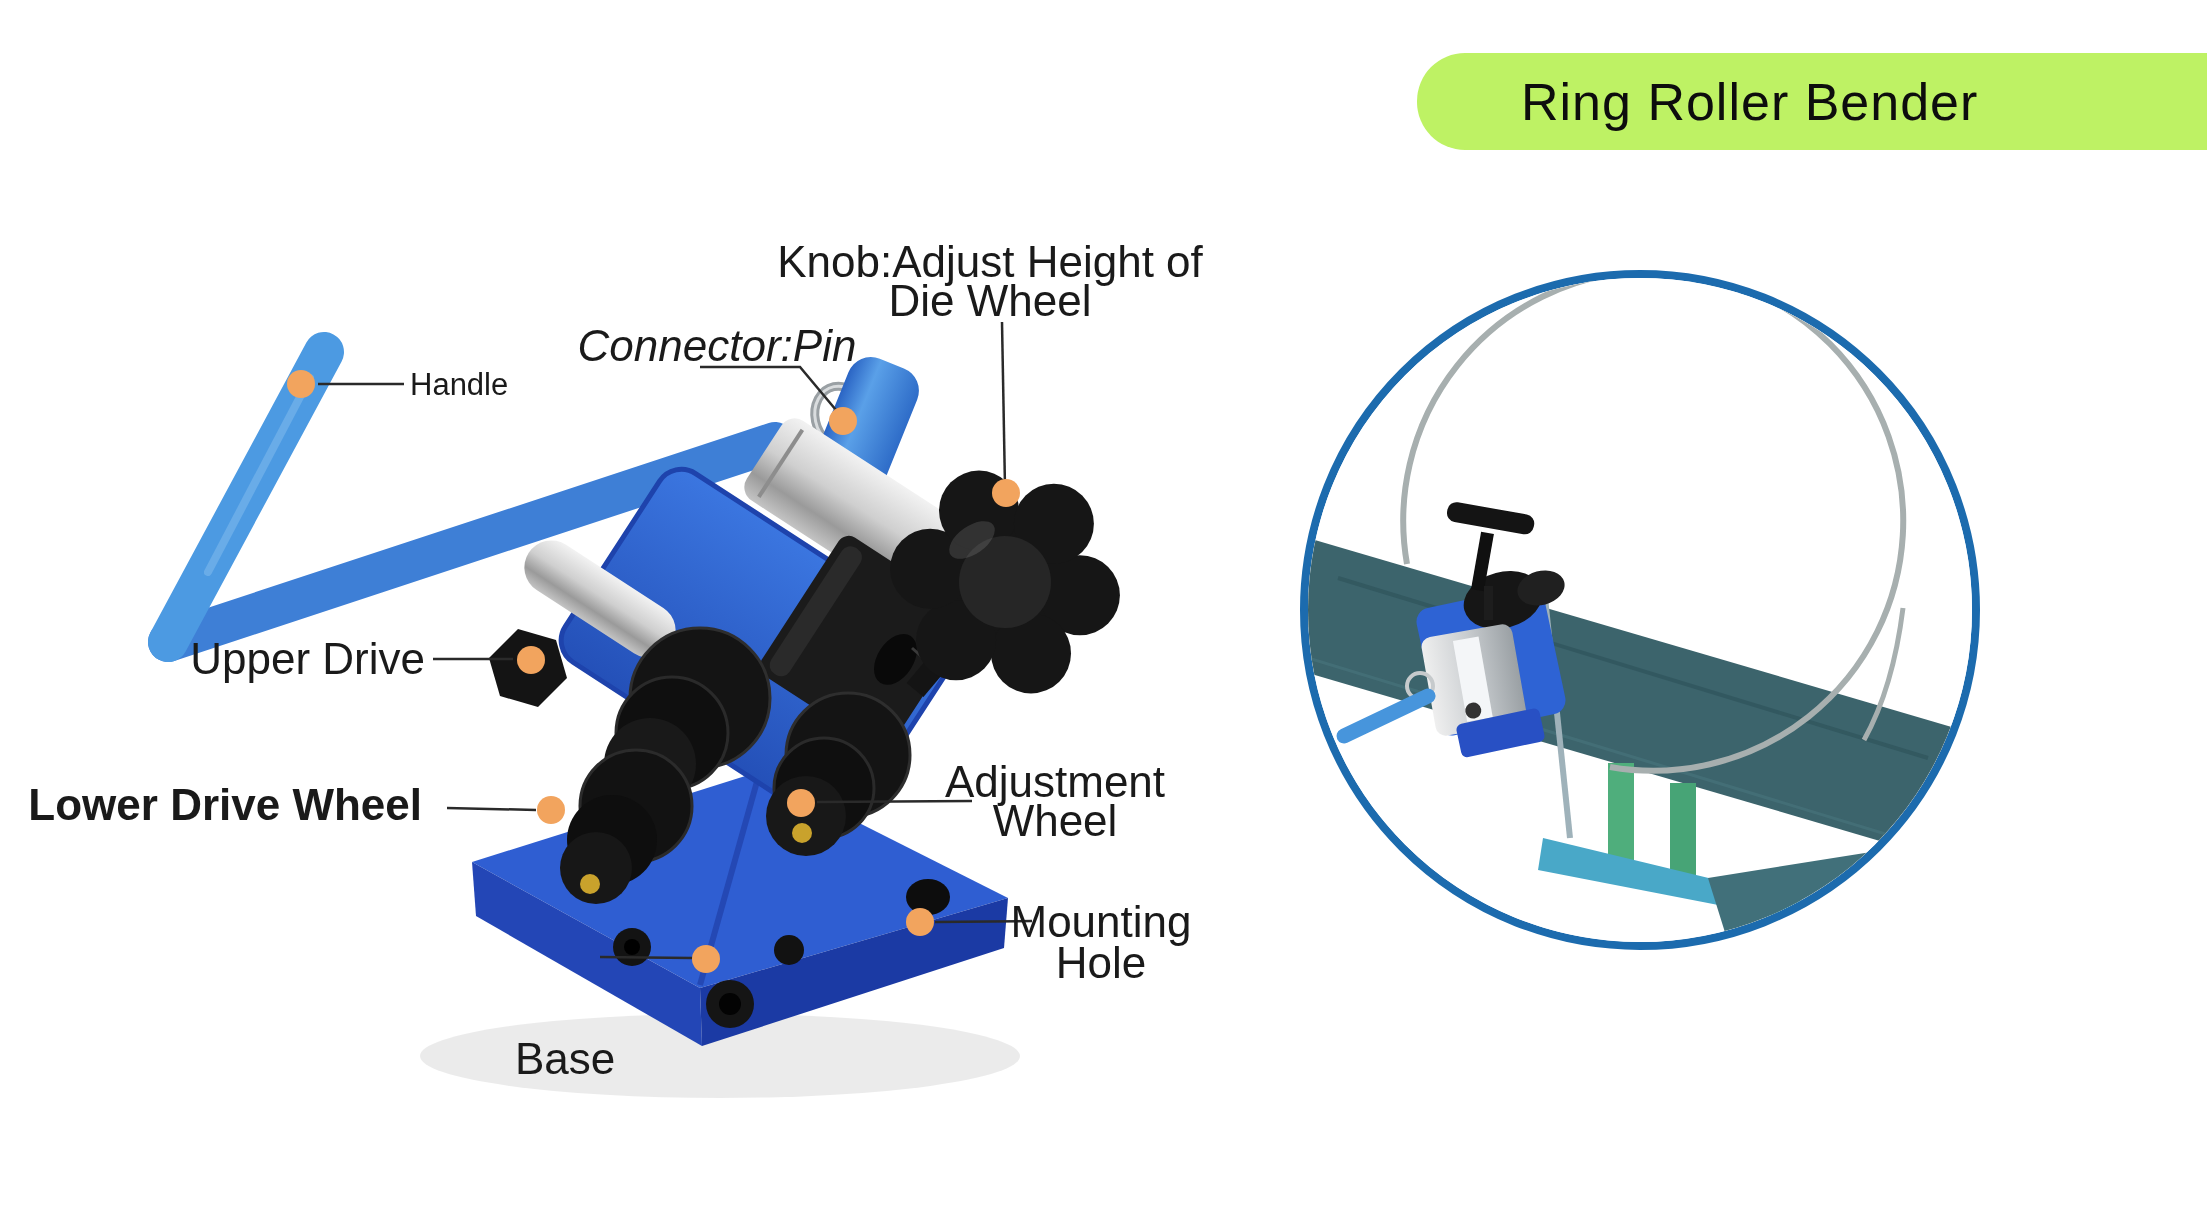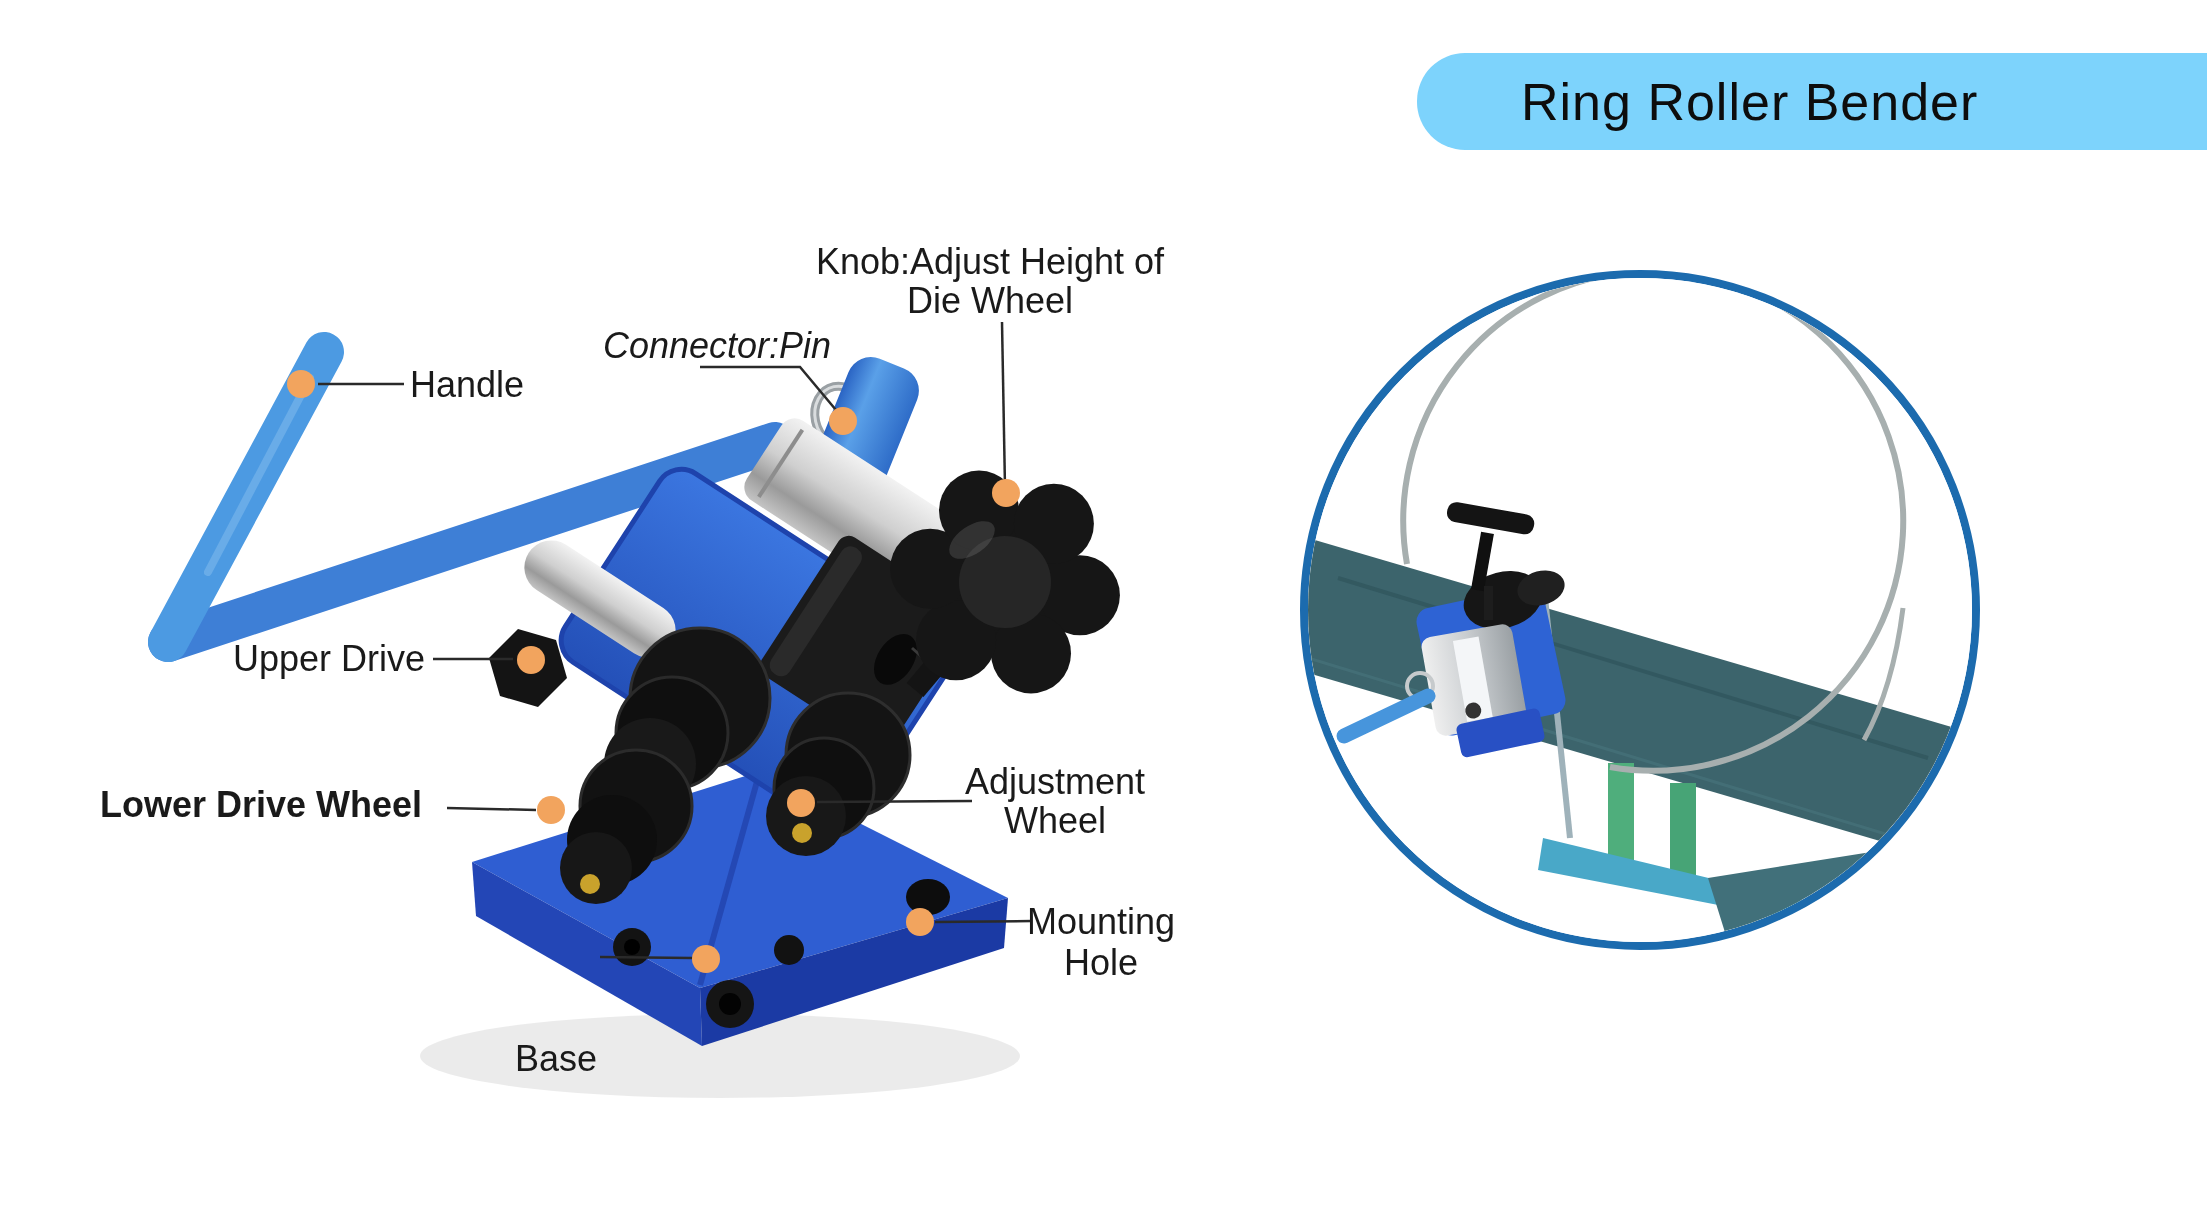--- a/index.html
+++ b/index.html
@@ -1,27 +1,27 @@
 <!DOCTYPE html>
 <html><head>
 <meta charset="utf-8">
 <style>
   html,body{margin:0;padding:0;background:#ffffff;}
   #stage{
     position:relative;width:2207px;height:1216px;background:#ffffff;
     font-family:"Liberation Sans", sans-serif;overflow:hidden;
   }
   .label{
-    position:absolute;color:#1a1a1a;font-size:36px;line-height:39px;white-space:nowrap;
+    position:absolute;color:#1a1a1a;font-size:44px;line-height:39px;white-space:nowrap;
   }
   .label.center{transform:translateX(-50%);text-align:center;}
   .label.right{text-align:right;}
   #title-pill{
     position:absolute;left:1417px;top:53px;width:790px;height:97px;
-    background:#7dd3fc;border-radius:48px 0 0 48px;
+    background:#bef264;border-radius:48px 0 0 48px;
     display:flex;align-items:center;padding-left:104px;box-sizing:border-box;
   }
   #title-pill .title-text{font-size:52px;color:#0d0d0d;letter-spacing:1px;}
   #photo-circle{
     position:absolute;left:1300px;top:270px;width:664px;height:664px;
     border:8px solid #1C6BAE;border-radius:50%;overflow:hidden;background:#ffffff;
   }
   #photo-circle svg{display:block;}
   svg.layer{position:absolute;left:0;top:0;}
 </style>
@@ -162,21 +162,21 @@
       <circle cx="843" cy="421" r="14" fill="#F2A45E"></circle>
       <circle cx="1006" cy="493" r="14" fill="#F2A45E"></circle>
       <circle cx="531" cy="660" r="14" fill="#F2A45E"></circle>
       <circle cx="551" cy="810" r="14" fill="#F2A45E"></circle>
       <circle cx="801" cy="803" r="14" fill="#F2A45E"></circle>
       <circle cx="920" cy="922" r="14" fill="#F2A45E"></circle>
       <circle cx="706" cy="959" r="14" fill="#F2A45E"></circle>
     </g>
   </svg>
 
-  <div class="label" style="left:410px;top:365px;font-size:36px;">Handle</div>
+  <div class="label" style="left:410px;top:365px;font-size:31px;">Handle</div>
 
   <div class="label center" style="left:717px;top:326px;font-style:italic;">Connector:Pin</div>
 
   <div class="label center" style="left:990px;top:242px;">
     <div>Knob:Adjust Height of</div>
     <div>Die Wheel</div>
   </div>
 
   <div class="label right" style="right:1782px;top:639px;">Upper Drive</div>
 

